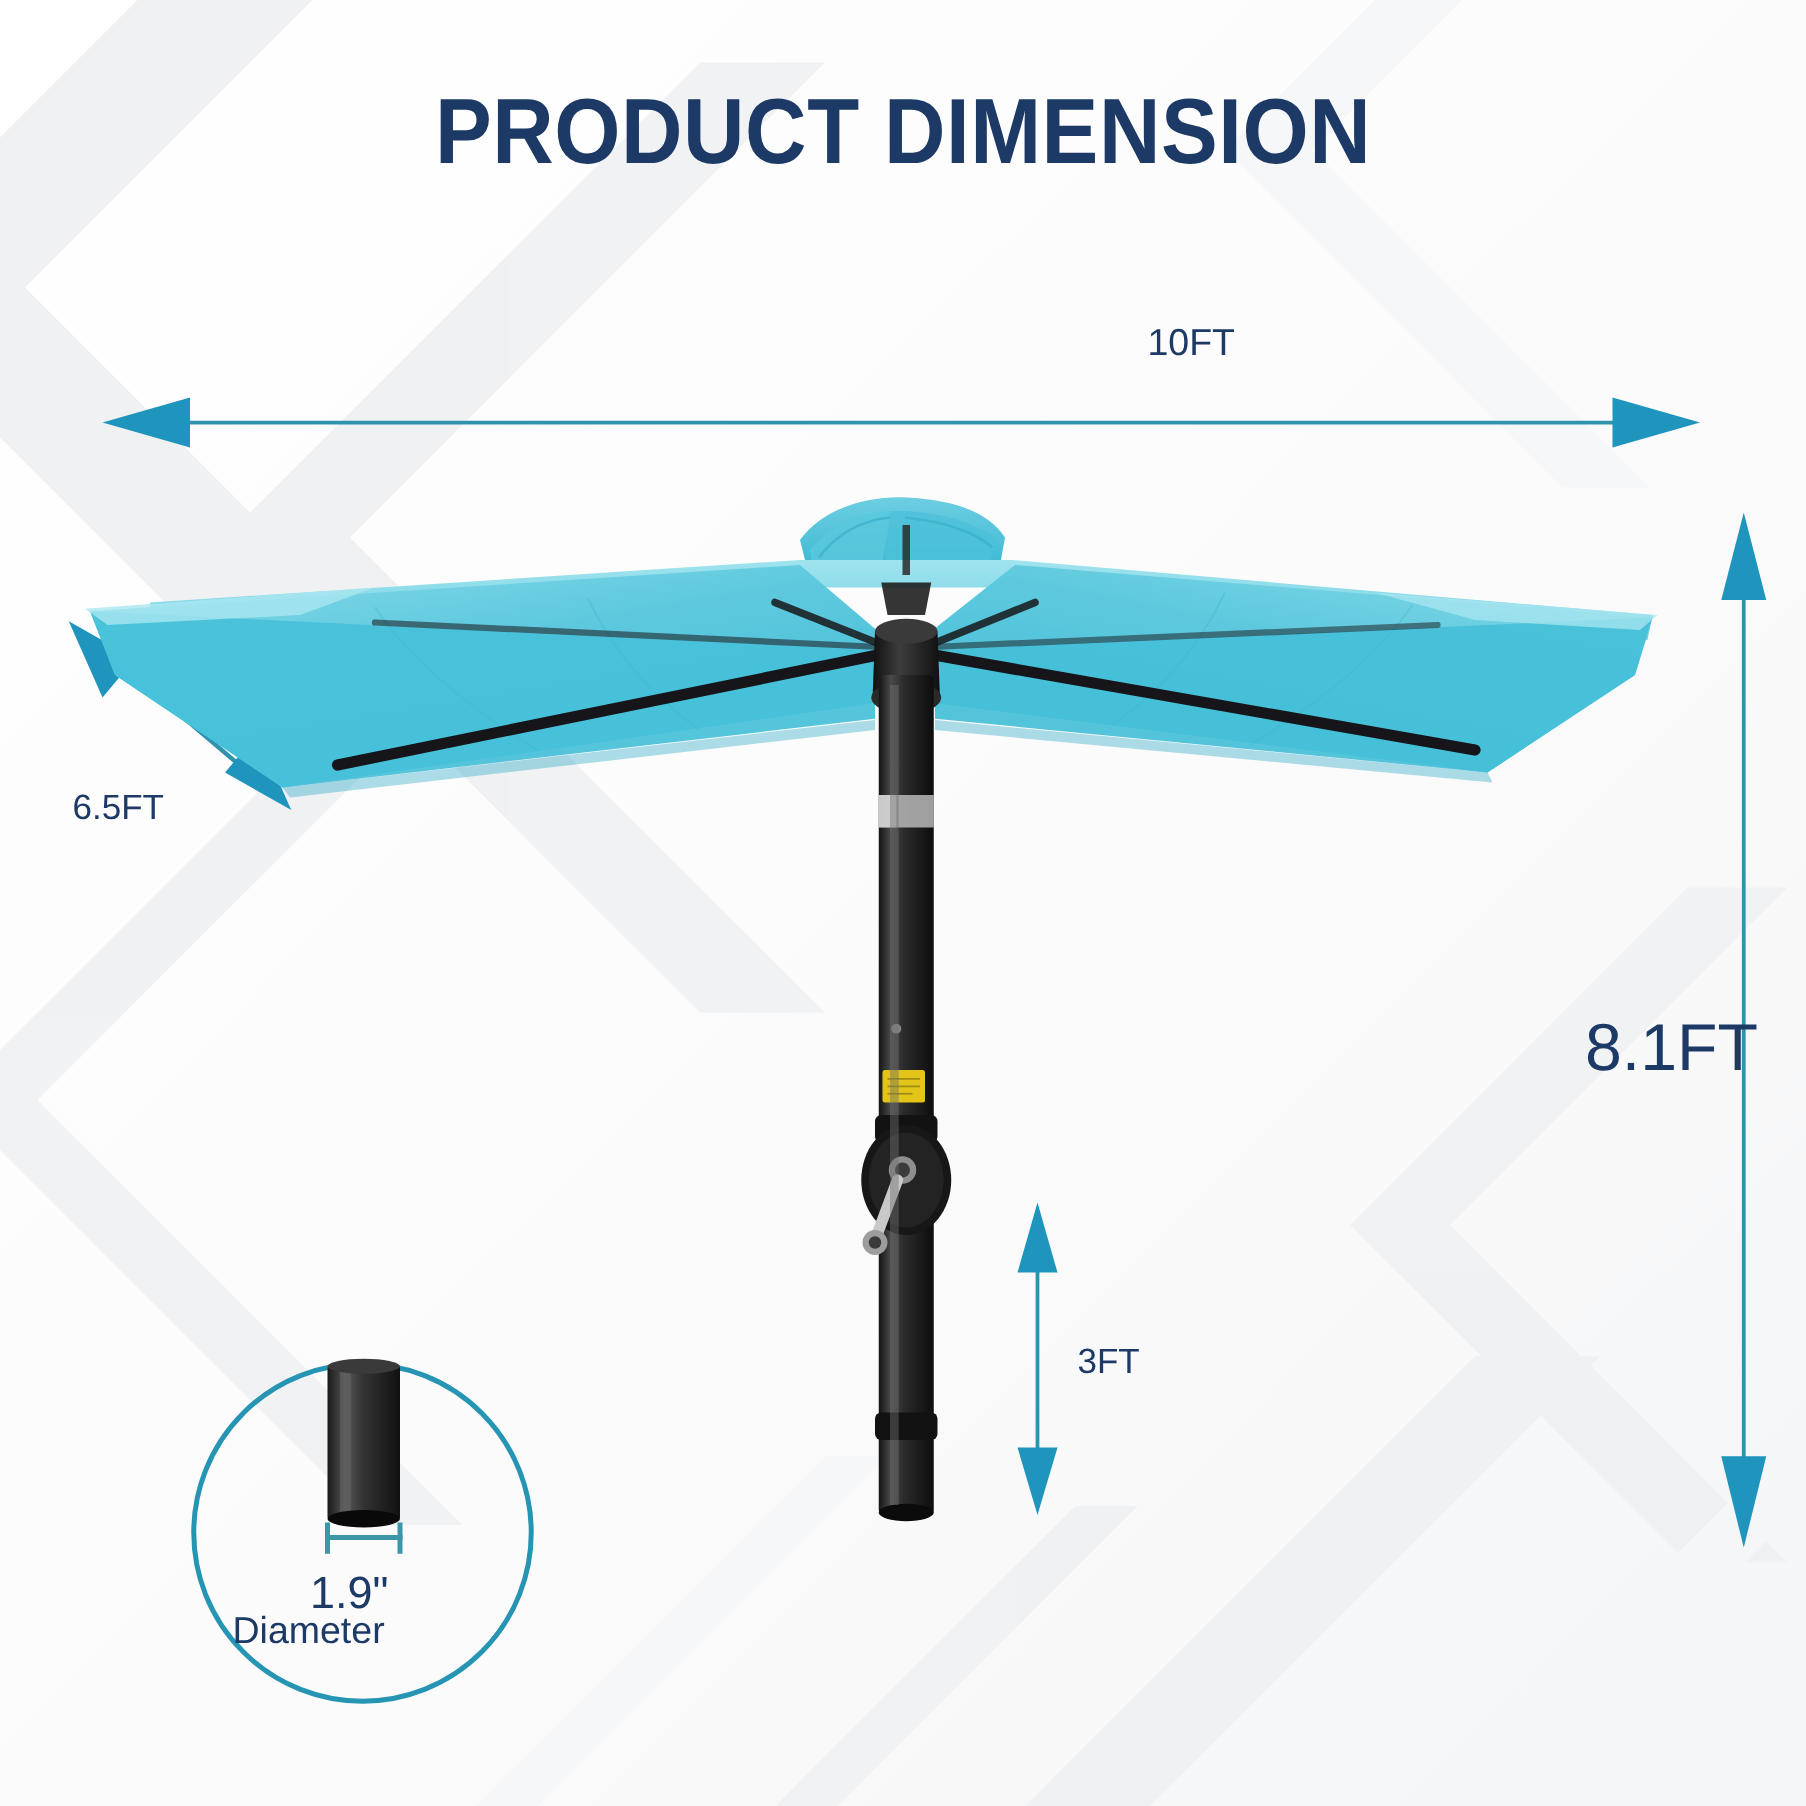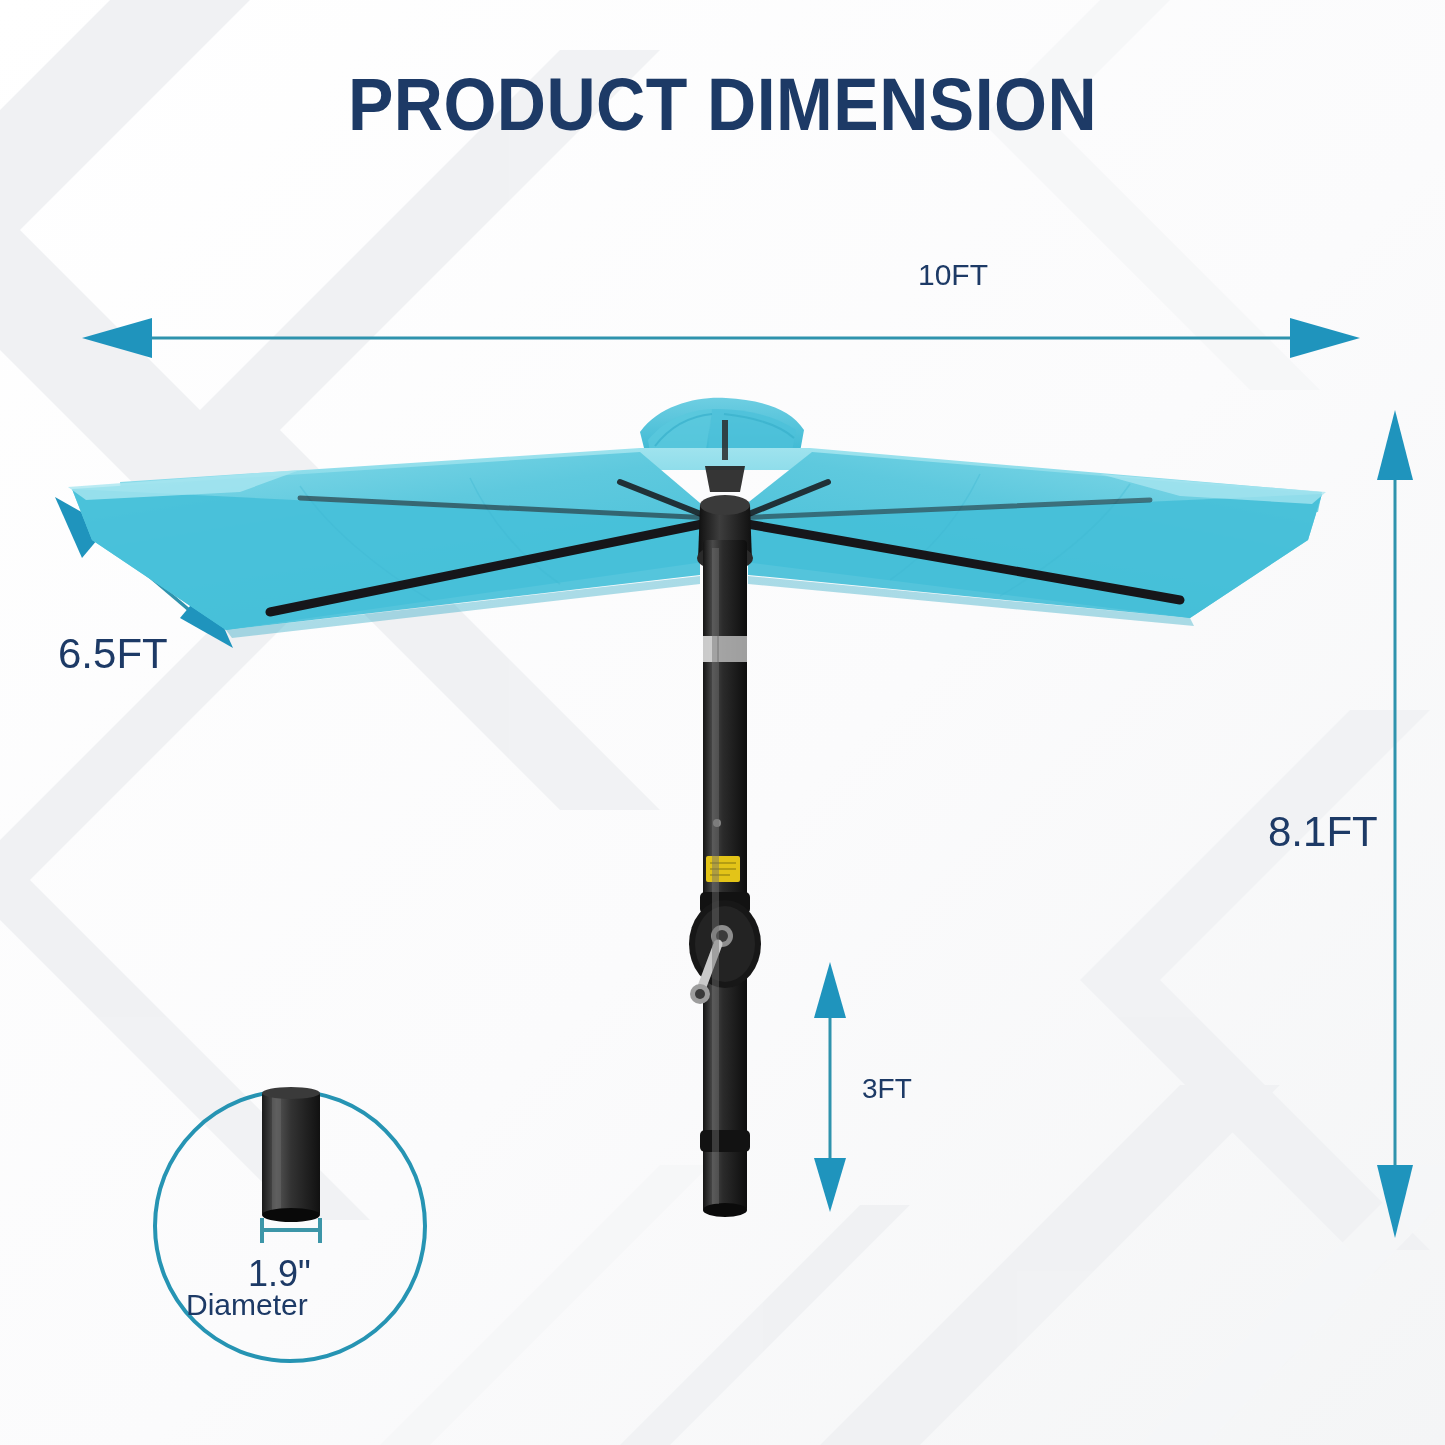--- a/index.html
+++ b/index.html
@@ -36,22 +36,22 @@
     transform: scaleX(0.92);
     white-space: nowrap;
   }
   .dim-label {
     position: absolute;
     font-family: "Liberation Sans", "DejaVu Sans", sans-serif;
     color: #1d3a66;
     white-space: nowrap;
   }
   #label-width  { top: 258px; left: 918px;  font-size: 30px; }
-  #label-depth  { top: 630px; left: 58px;   font-size: 42px; }
-  #label-height { top: 808px; left: 1268px; font-size: 42px; }
+  #label-depth  { top: 630px; left: 58px;   font-size: 28px; }
+  #label-height { top: 808px; left: 1268px; font-size: 53px; }
   #label-pole   { top: 1073px;left: 862px;  font-size: 28px; }
   #label-diam   { top: 1253px;left: 248px;  font-size: 36px; }
   #label-diam-cap { top: 1288px; left: 186px; font-size: 30px; }
   #art { position: absolute; inset: 0; }
 </style>
 </head>
 <body>
 
 <div id="stage">
 

